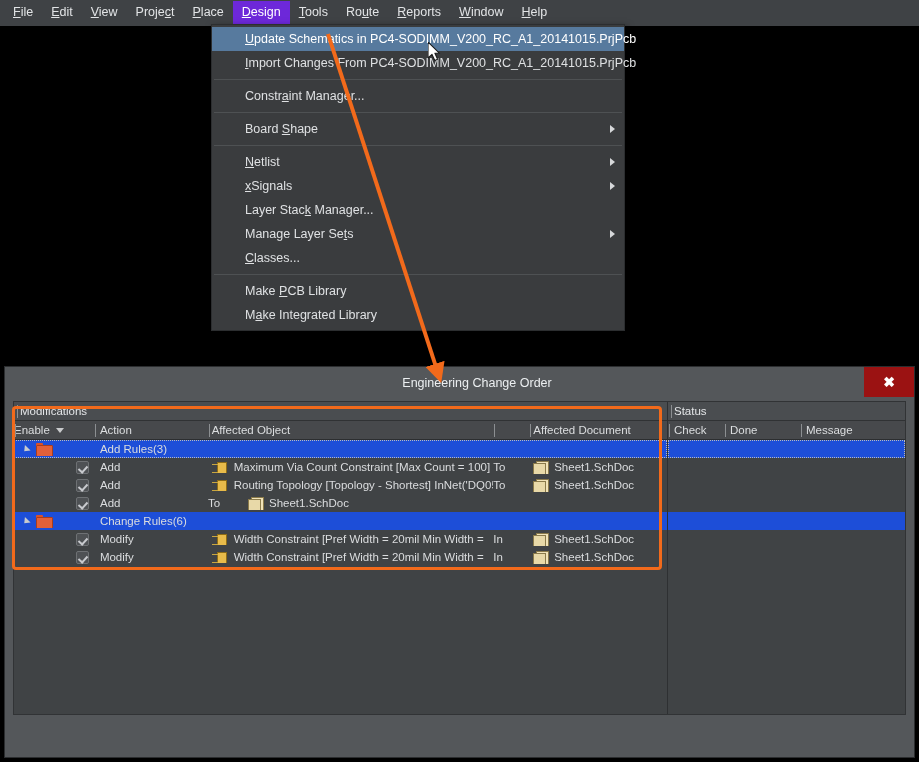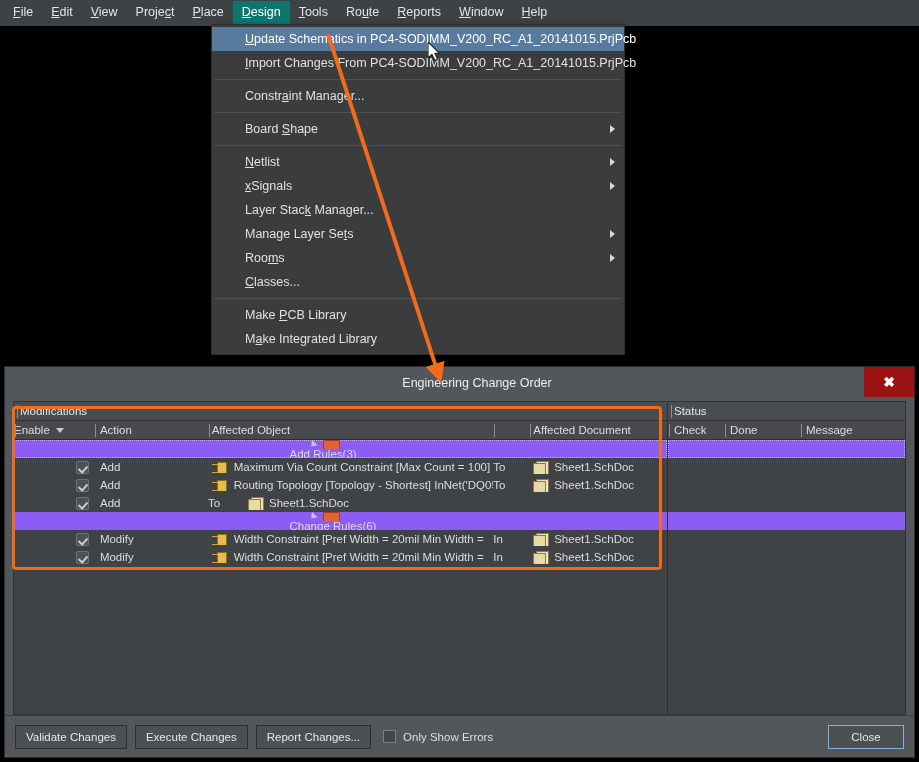--- a/index.html
+++ b/index.html
@@ -20,21 +20,21 @@
     display: flex; align-items: center;
     padding-left: 4px;
   }
   .menubar-item {
     font-size: 12.5px; color: #e2e4e6;
     padding: 4px 9px 5px 9px;
     line-height: 15px;
     white-space: nowrap;
     cursor: default;
   }
-  .menubar-item.active { background: #0f766e; color: #ffffff; }
+  .menubar-item.active { background: #6d28d9; color: #ffffff; }
   .u { text-decoration: underline; }
 
   
   .dropdown {
     position: absolute; left: 211px; top: 24px; width: 414px;
     background: #3a3c3e;
     border: 1px solid #2c2e30;
     padding: 2px 0 3px 0;
     box-shadow: 2px 3px 7px rgba(0,0,0,.55);
   }
@@ -110,21 +110,21 @@
   .ch::before { content:""; position:absolute; left:1px; top:3px; width:1px; height:13px; background:#8c8f92; }
   .ch-sort {
     margin-left: 6px; width: 0; height: 0;
     border-top: 5px solid #c9cbcd;
     border-left: 4px solid transparent;
     border-right: 4px solid transparent;
   }
 
   .rows { position: absolute; left: 0; right: 0; top: 38px; bottom: 0; background: #404345; }
   .row { height: 18px; display: flex; align-items: center; font-size: 11.5px; color: #dadcde; }
-  .row.group { background: #8b5cf6; flex-direction: column; }
+  .row.group { background: #1d4ed8; }
   .row-first-outline { outline: 1px dotted #b9bbbd; outline-offset: -1px; }
 
   .cell { display: flex; align-items: center; overflow: hidden; white-space: nowrap; }
   .c-enable { width: 80px; justify-content: flex-start; padding-left: 0; }
   .c-action { width: 114px; padding-left: 6px; }
   .c-object { width: 286px; padding-left: 4px; }
   .c-to     { width: 36px; }
   .c-doc    { width: 138px; padding-left: 4px; }
 
   .twisty {
@@ -264,24 +264,20 @@
         <span class="submenu-arrow"></span>
       </div>
       <div class="menu-item">
         <span>Layer Stac<span class="u">k</span> Manager...</span>
       </div>
       <div class="menu-item">
         <span>Manage Layer Se<span class="u">t</span>s</span>
         <span class="submenu-arrow"></span>
       </div>
       <div class="menu-item">
-        <span>Roo<span class="u">m</span>s</span>
-        <span class="submenu-arrow"></span>
-      </div>
-      <div class="menu-item">
         <span><span class="u">C</span>lasses...</span>
       </div>
       <div class="menu-sep"></div>
       <div class="menu-item">
         <span>Make <span class="u">P</span>CB Library</span>
       </div>
       <div class="menu-item">
         <span>M<span class="u">a</span>ke Integrated Library</span>
       </div>
     </div>
@@ -477,39 +473,20 @@
                 <div class="cell c-check"></div>
                 <div class="cell c-done"></div>
                 <div class="cell c-msg"></div>
               </div>
             </div>
         </div>
 
       </div>
     </div>
 
-    <div class="footer">
-      <div class="btn">
-        <span>Validate Changes</span>
-      </div>
-      <div class="btn">
-        <span>Execute Changes</span>
-      </div>
-      <div class="btn">
-        <span>Report Changes...</span>
-      </div>
-      <div class="cbwrap">
-        <div class="cbox"></div>
-        <div class="cblabel">Only Show Errors</div>
-      </div>
-      <div class="spacer"></div>
-      <div class="btn close-btn">
-        <span>Close</span>
-      </div>
-    </div>
   </div>
 
   <div class="hl-box" style="left: 12px; top: 406px; width: 650px; height: 164px; border-color: rgb(242, 106, 27);"></div>
 
   <svg class="annot" viewBox="0 0 919 762">
     <defs>
       <marker id="arrowhead" markerWidth="5" markerHeight="5" refX="1.6" refY="2.5" orient="auto" markerUnits="strokeWidth">
         <polygon points="0,0 5,2.5 0,5" fill="#f26a1b"></polygon>
       </marker>
     </defs>

